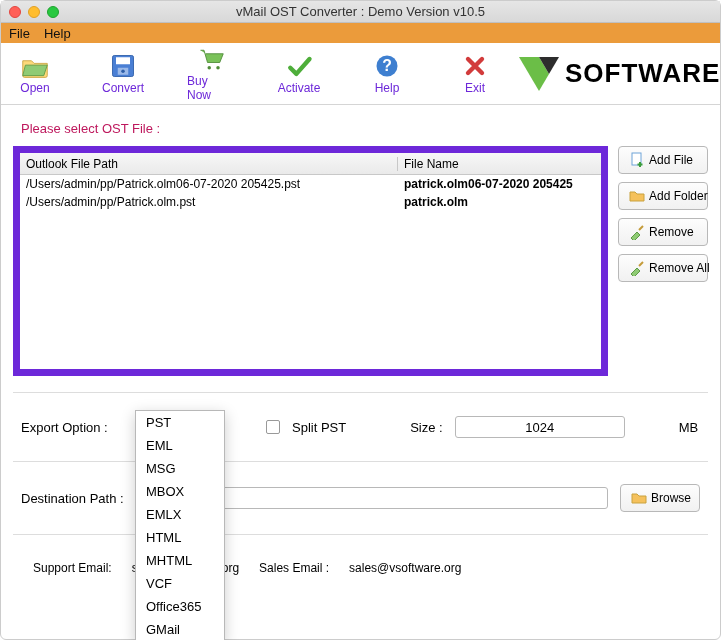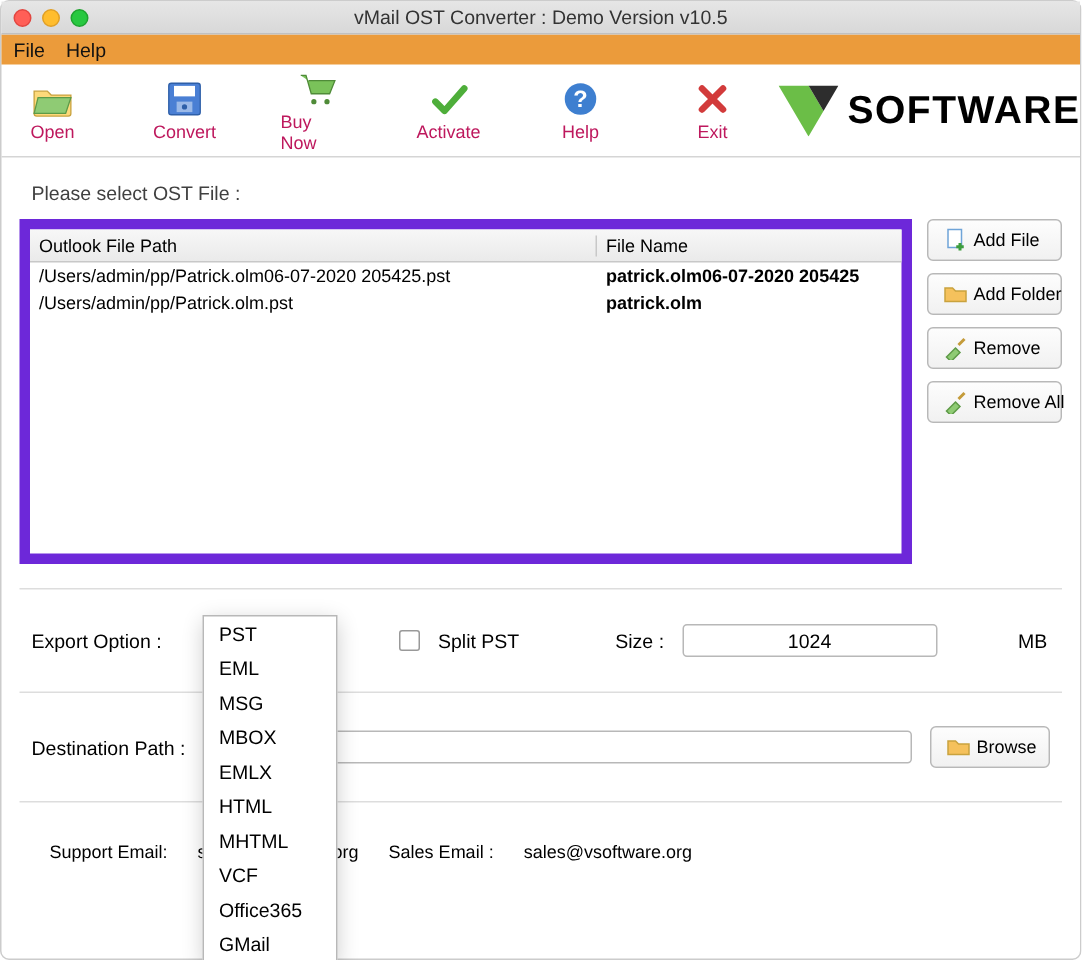--- a/index.html
+++ b/index.html
@@ -60,33 +60,33 @@
   padding: 0 10px;
   gap: 20px;
 }
 .tbtn {
   display: flex;
   flex-direction: column;
   align-items: center;
   gap: 2px;
   min-width: 48px;
 }
-.tbtn .lbl { font-size: 12px; color: #be185d; }
+.tbtn .lbl { font-size: 12px; color: #6d28d9; }
 .vsep { width: 1px; height: 40px; background: #ddd; }
 .logo {
   margin-left: auto;
   display: flex;
   align-items: center;
   gap: 6px;
   font-weight: 900;
   font-size: 26px;
   letter-spacing: 1px;
 }
 .content { padding: 10px 12px; }
-.prompt { padding: 6px 8px 10px; font-size: 13px; color: #404040; }
+.prompt { padding: 6px 8px 10px; font-size: 13px; color: #be185d; }
 .filearea {
   display: flex;
   gap: 10px;
 }
 .table {
   flex: 1;
   border: 7px solid #6d28d9;
   height: 230px;
   background: #fff;
   font-size: 12px;

